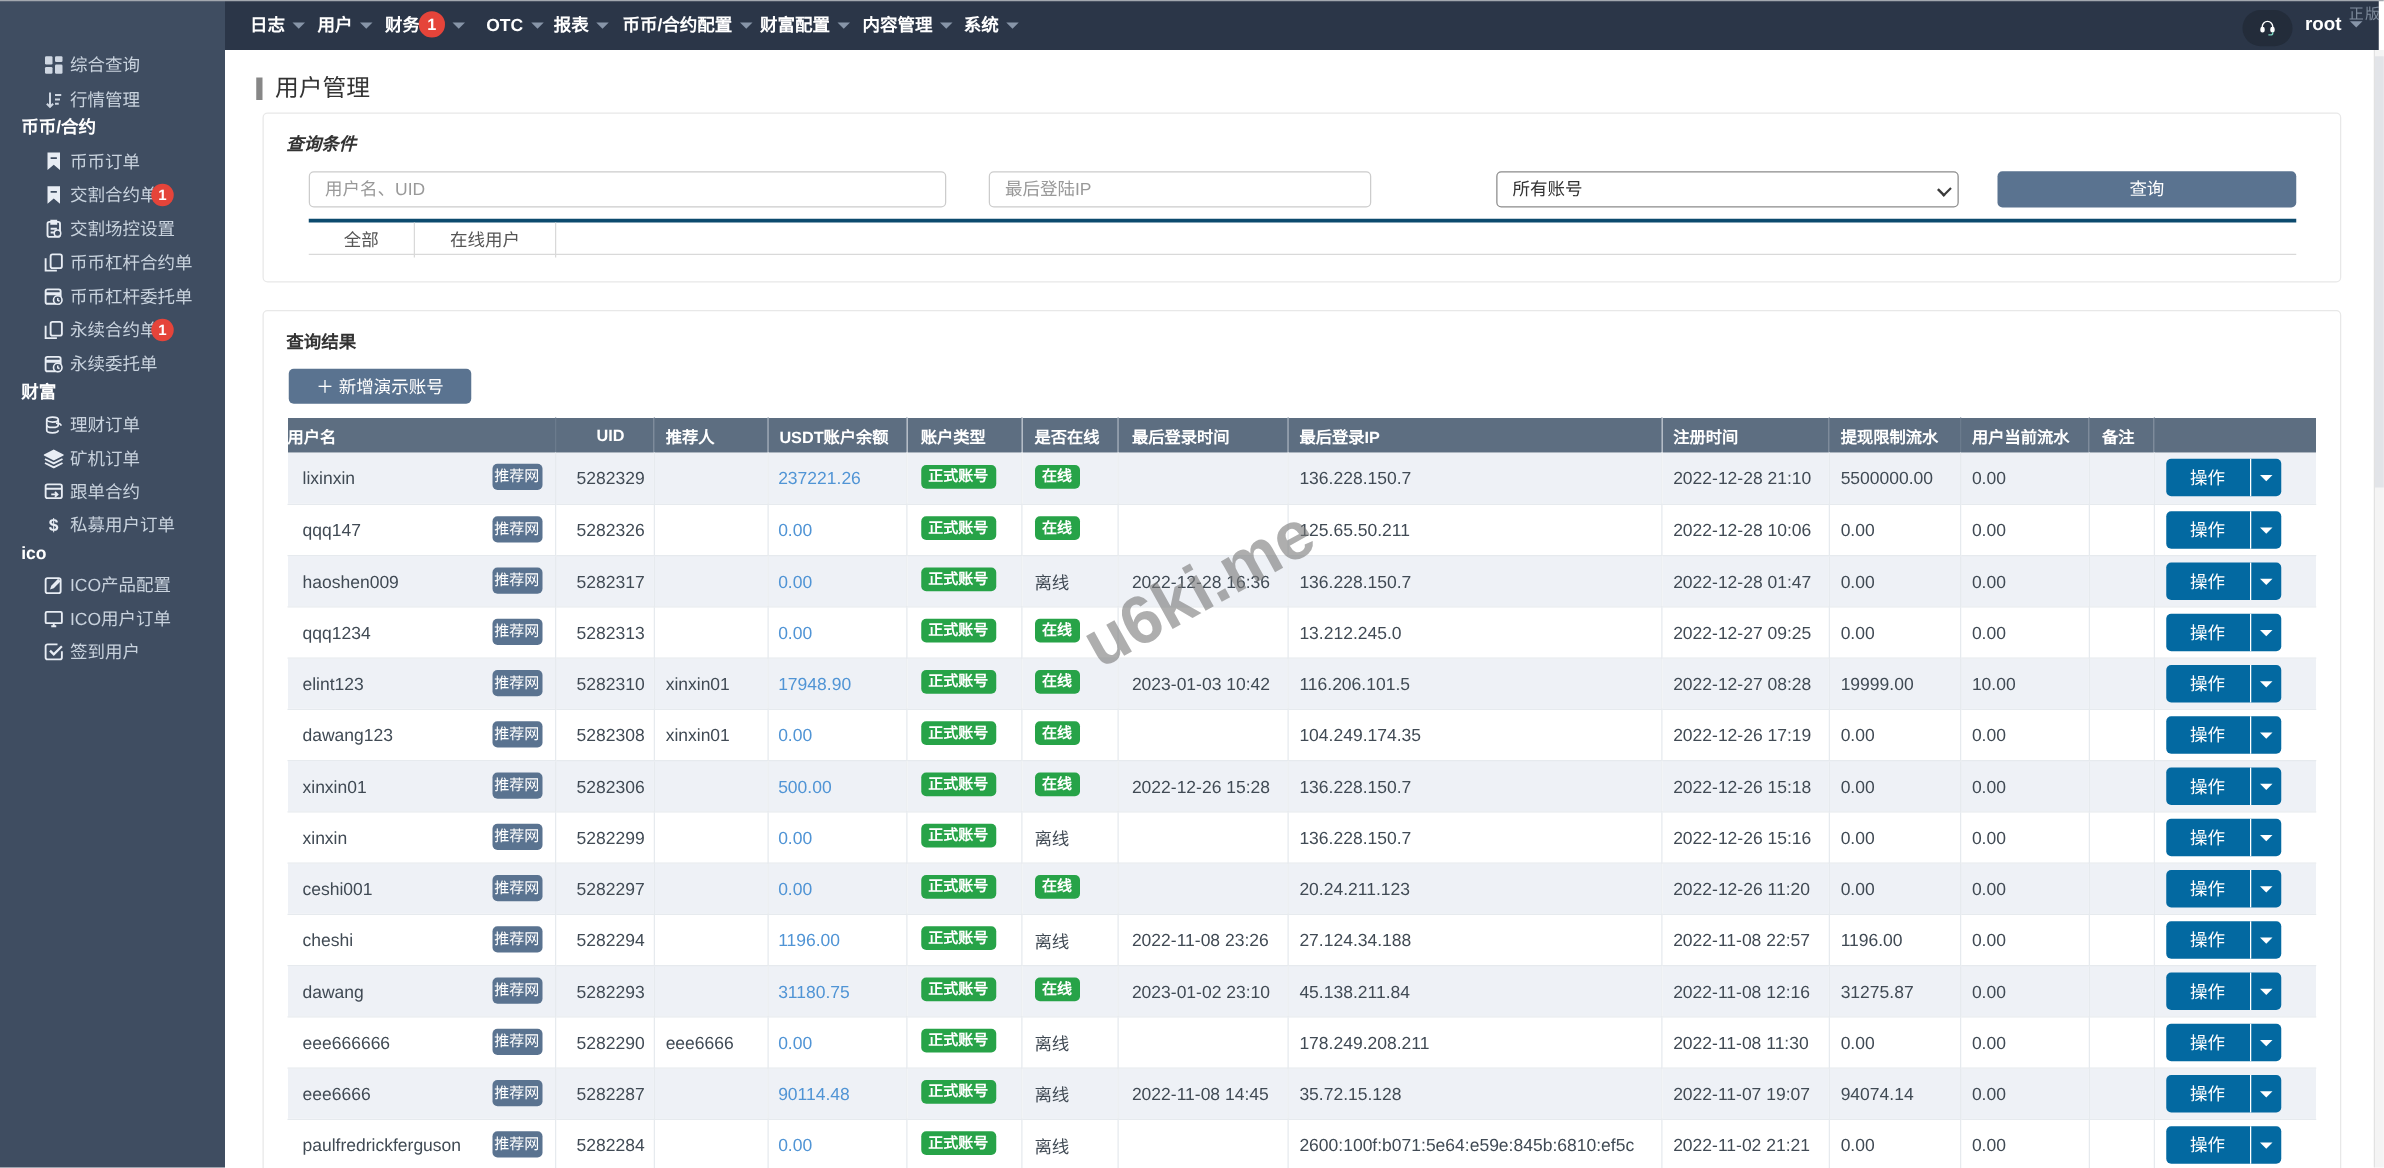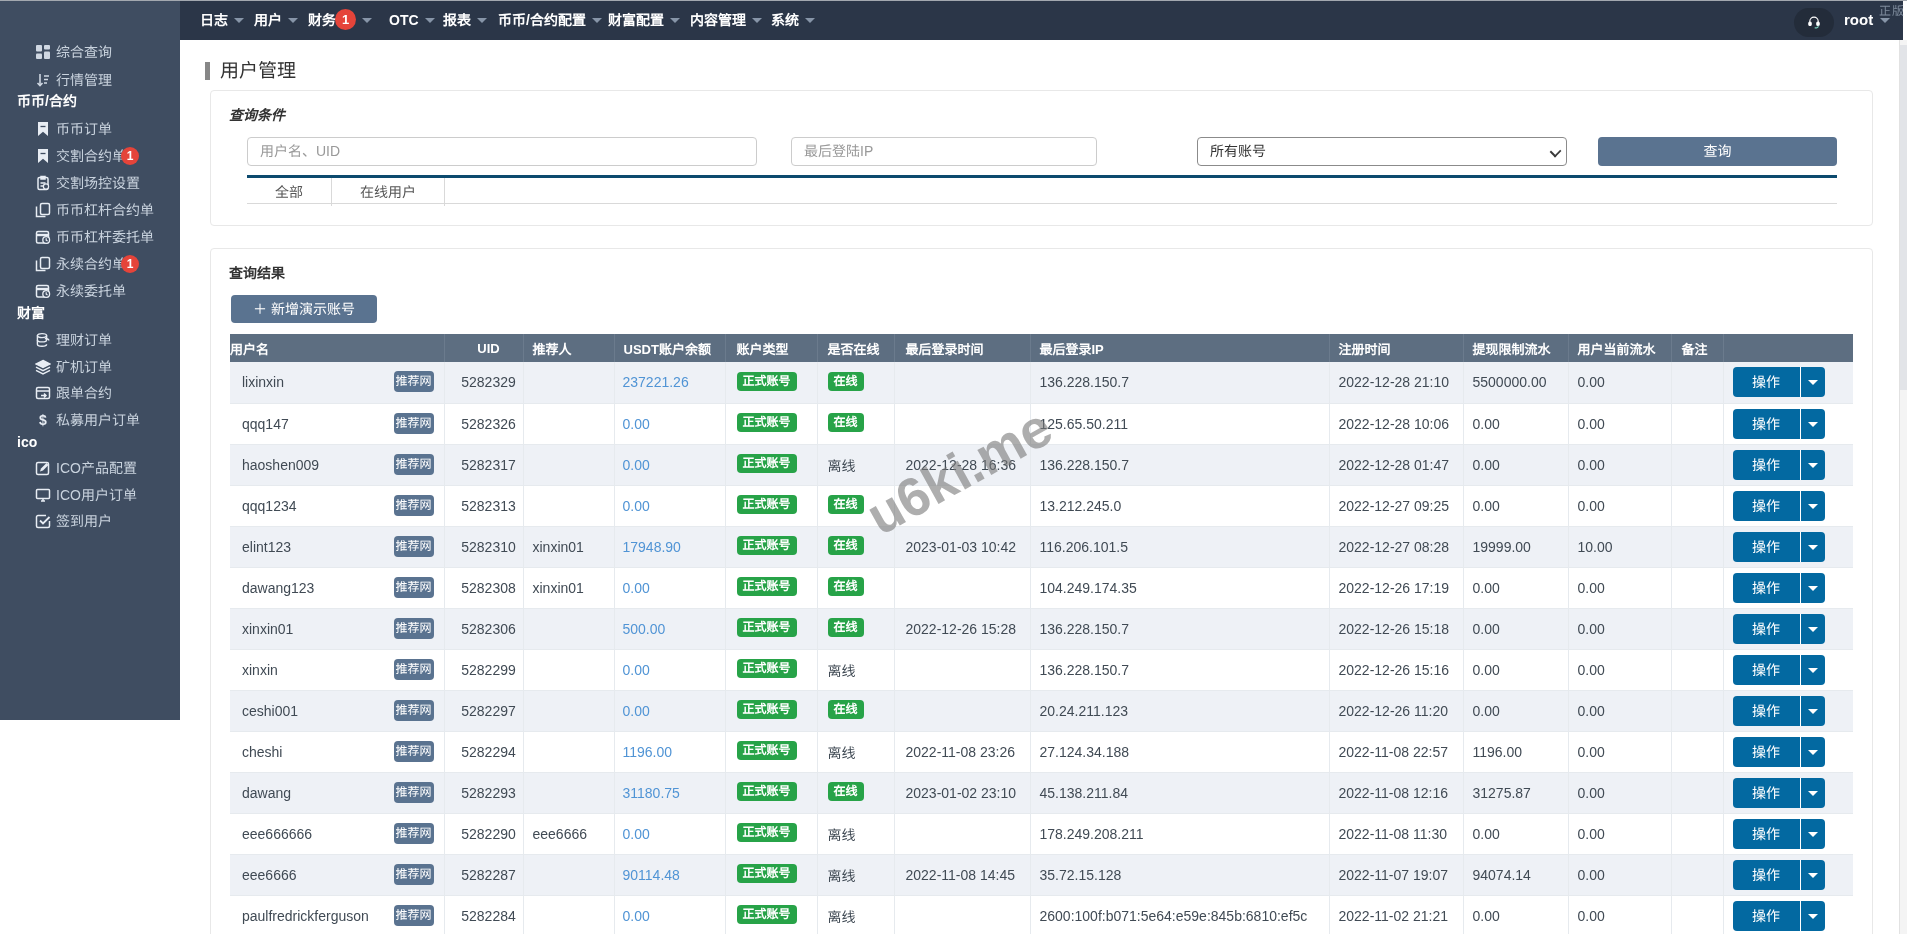--- a/index.html
+++ b/index.html
@@ -1,18 +1,18 @@
 <!DOCTYPE html>
 <html lang="zh-CN"><head>
 <meta charset="utf-8">
 <title>用户管理</title>
 <style>
 * { margin:0; padding:0; box-sizing:border-box; }
 html,body { width:1907px; height:934px; overflow:hidden; font-family:"Liberation Sans",sans-serif; background:#fff; }
-#sidebar { position:absolute; left:0; top:0; width:180px; height:720px; background:#3f4d61; z-index:5; }
+#sidebar { position:absolute; left:0; top:0; width:180px; height:934px; background:#3f4d61; z-index:5; }
 .sitem { position:absolute; left:0; width:180px; height:26px; line-height:26px; color:#c9d3de; font-size:14px; white-space:nowrap; }
 .sicon { position:absolute; left:35px; top:5px; width:16px; height:16px; }
 .sicon svg { width:16px; height:16px; display:block; }
 .stext { position:absolute; left:56px; }
 .slabel { position:absolute; left:17px; height:18px; line-height:18px; color:#fff; font-size:14px; font-weight:bold; white-space:nowrap; }
 .sbadge { position:absolute; left:121px; top:4px; width:18px; height:18px; border-radius:50%; background:#e5443a; color:#fff; font-size:12px; font-weight:bold; text-align:center; line-height:18px; }
 #navbar { position:absolute; left:180px; top:0; width:1723px; height:40px; background:#2b3648; z-index:4; }
 .nitem { position:absolute; top:0; height:40px; line-height:40px; color:#fff; font-size:14px; font-weight:bold; white-space:nowrap; }
 .ncaret { display:inline-block; width:0; height:0; border-left:5px solid transparent; border-right:5px solid transparent; border-top:5px solid #8795a8; margin-left:6px; vertical-align:middle; margin-top:-2px; }
 .nbadge { display:inline-block; width:21px; height:21px; border-radius:50%; background:#e5443a; color:#fff; font-size:13px; font-weight:bold; text-align:center; line-height:21px; margin-left:-1px; vertical-align:middle; margin-top:-3px; }

